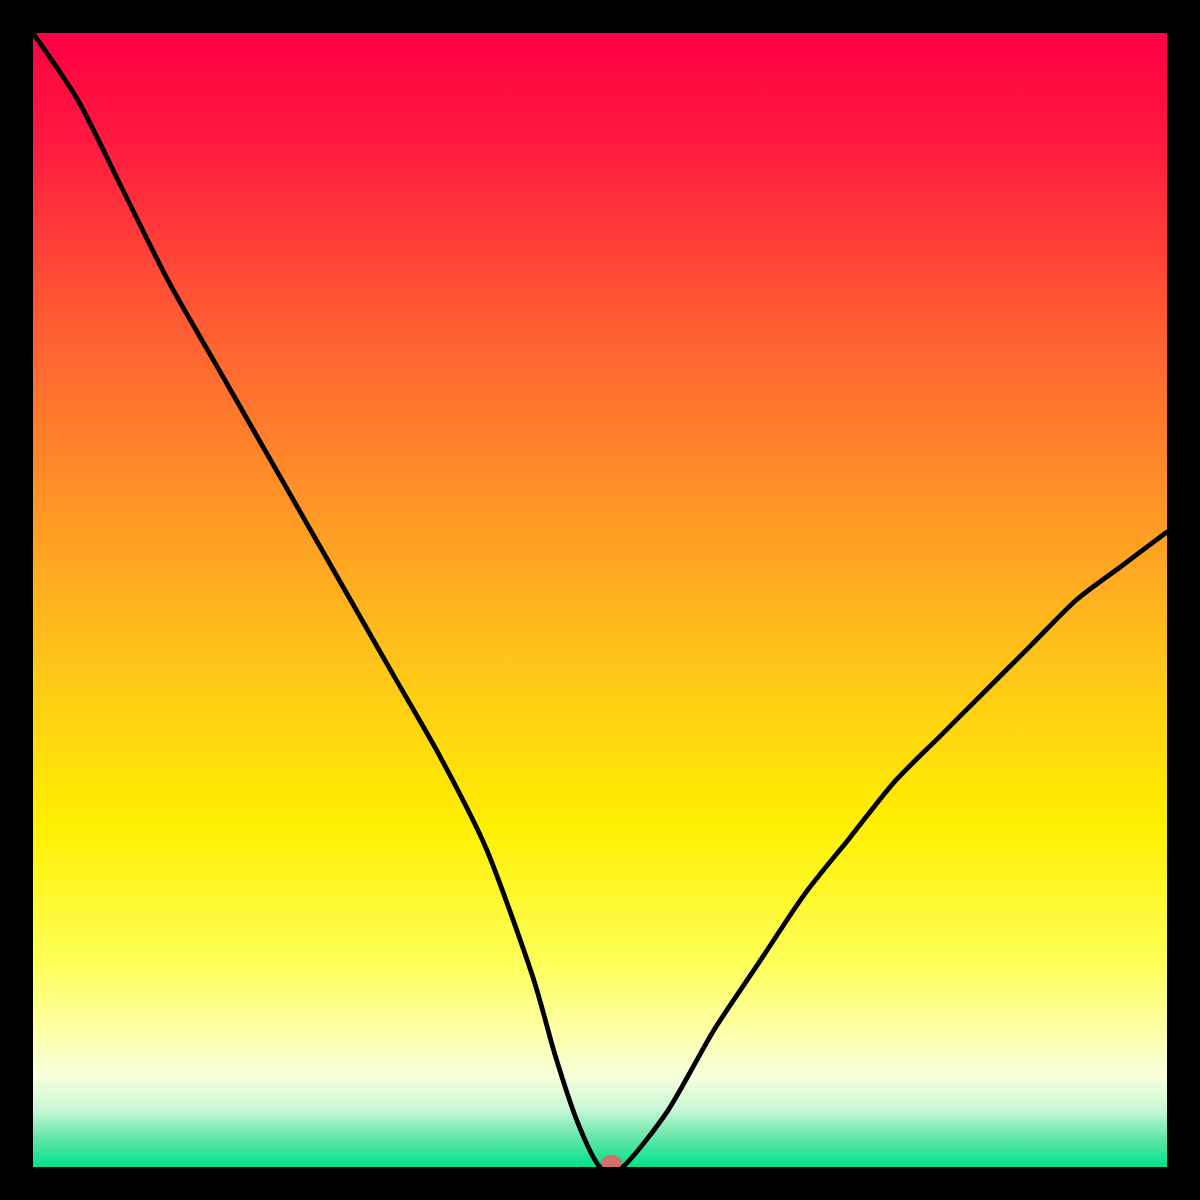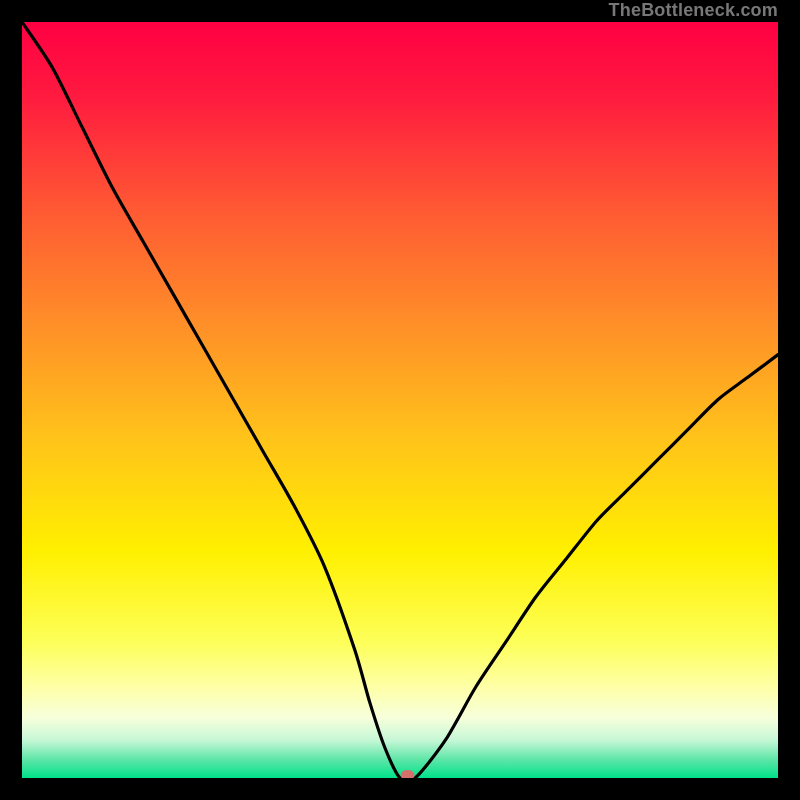--- a/index.html
+++ b/index.html
@@ -73,14 +73,13 @@
       </defs>
       <rect x="0" y="0" width="756" height="756" fill="url(#bg-grad)"></rect>
     </svg>
 
     <svg class="curve" width="756" height="756" viewBox="0 0 756 756">
       <path id="curve-path" d="M 0.00 0.00 C 4.03 6.05, 22.18 31.25, 30.24 45.36 C 38.30 59.47, 52.42 89.71, 60.48 105.84 C 68.54 121.97, 82.66 151.20, 90.72 166.32 C 98.78 181.44, 112.90 205.13, 120.96 219.24 C 129.02 233.35, 143.14 258.05, 151.20 272.16 C 159.26 286.27, 173.38 310.97, 181.44 325.08 C 189.50 339.19, 203.62 363.89, 211.68 378.00 C 219.74 392.11, 233.86 416.81, 241.92 430.92 C 249.98 445.03, 264.10 468.72, 272.16 483.84 C 280.22 498.96, 294.34 525.17, 302.40 544.32 C 310.46 563.47, 326.59 609.34, 332.64 627.48 C 338.69 645.62, 343.73 667.30, 347.76 680.40 C 351.79 693.50, 358.85 715.68, 362.88 725.76 C 366.91 735.84, 373.97 751.97, 378.00 756.00 C 382.03 760.03, 387.07 761.04, 393.12 756.00 C 399.17 750.96, 415.30 730.30, 423.36 718.20 C 431.42 706.10, 445.54 678.38, 453.60 665.28 C 461.66 652.18, 475.78 632.02, 483.84 619.92 C 491.90 607.82, 506.02 585.65, 514.08 574.56 C 522.14 563.47, 536.26 546.84, 544.32 536.76 C 552.38 526.68, 566.50 508.03, 574.56 498.96 C 582.62 489.89, 596.74 476.78, 604.80 468.72 C 612.86 460.66, 626.98 446.54, 635.04 438.48 C 643.10 430.42, 657.22 416.30, 665.28 408.24 C 673.34 400.18, 687.46 385.06, 695.52 378.00 C 703.58 370.94, 717.70 361.37, 725.76 355.32 C 733.82 349.27, 751.97 335.66, 756.00 332.64" fill="none" stroke="#000000" stroke-width="3.2" stroke-linejoin="round" stroke-linecap="round"></path>
       <ellipse id="marker-dot" cx="385.56" cy="753.00" rx="7" ry="5" fill="#d46f6b"></ellipse>
     </svg>
   </div>
 
-  <div class="watermark">TheBottleneck.com</div>
 </div>
 
 </body></html>

